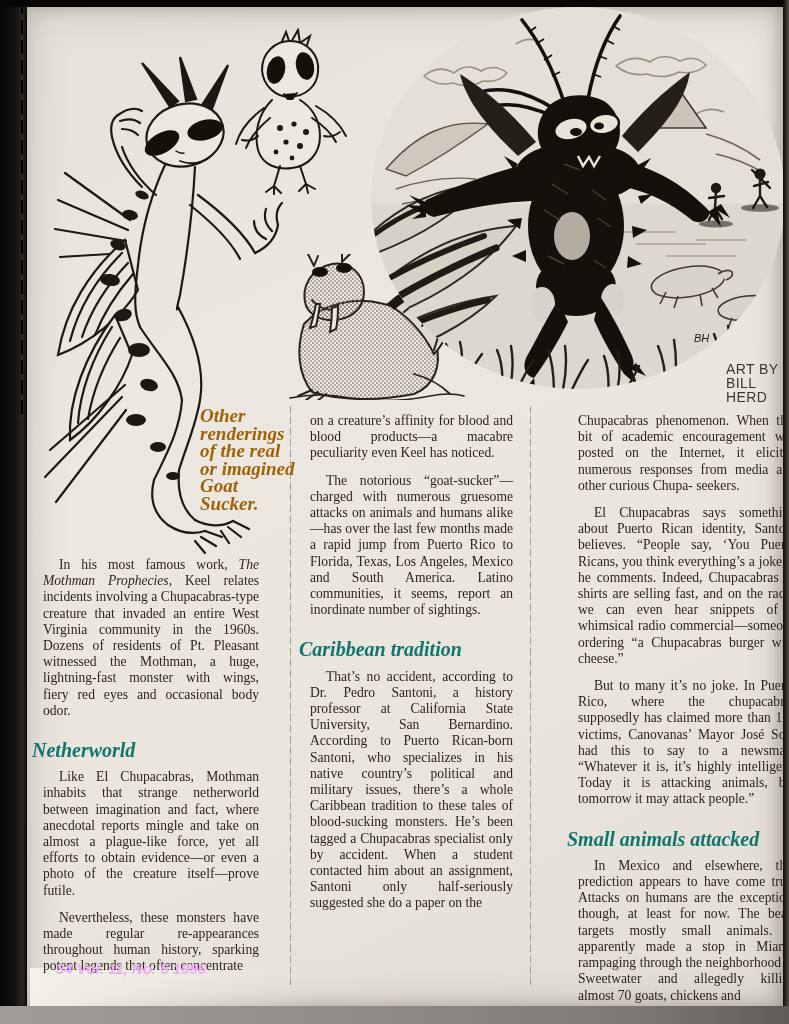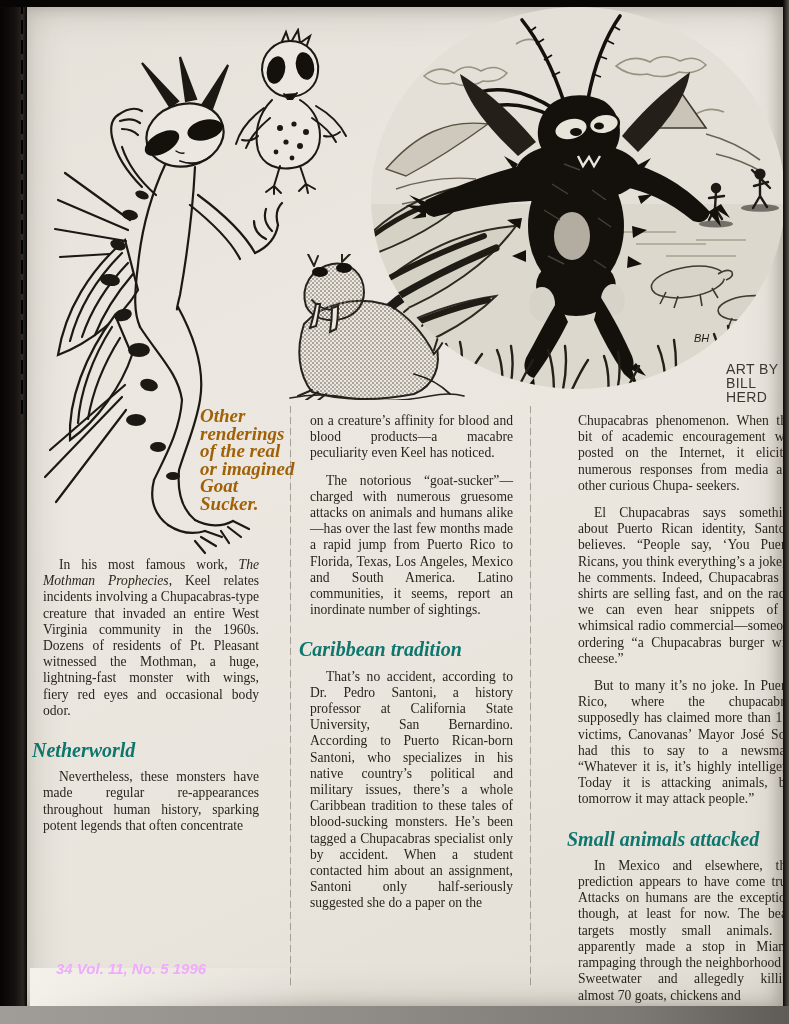--- a/index.html
+++ b/index.html
@@ -287,20 +287,21 @@
     <div>ART BY</div>
     <div>BILL HERD</div>
   </div>
 
   <div class="divider" style="left:290px"></div>
   <div class="divider" style="left:530px"></div>
 
   <div class="col" style="left:32px;top:546px;width:238px">
     <p><span>In his most famous work, </span><i>The Mothman Prophecies</i><span>, Keel relates incidents involving a Chupacabras-type creature that invaded an entire West Virginia community in the 1960s. Dozens of residents of Pt. Pleasant witnessed the Mothman, a huge, lightning-fast monster with wings, fiery red eyes and occasional body odor.</span></p>
     <h3>Netherworld</h3>
+    <p>Like El Chupacabras, Mothman inhabits that strange netherworld between imagination and fact, where anecdotal reports mingle and take on almost a plague-like force, yet all efforts to obtain evidence—or even a photo of the creature itself—prove futile.</p>
     <p>Nevertheless, these monsters have made regular re-appearances throughout human history, sparking potent legends that often concentrate</p>
   </div>
 
   <div class="col" style="left:299px;top:402px;width:225px">
     <p class="noindent">on a creature’s affinity for blood and blood products—a macabre peculiarity even Keel has noticed.</p>
     <p>The notorious “goat-sucker”—charged with numerous gruesome attacks on animals and humans alike—has over the last few months made a rapid jump from Puerto Rico to Florida, Texas, Los Angeles, Mexico and South America. Latino communities, it seems, report an inordinate number of sightings.</p>
     <h3>Caribbean tradition</h3>
     <p>That’s no accident, according to Dr. Pedro Santoni, a history professor at California State University, San Bernardino. According to Puerto Rican-born Santoni, who specializes in his native country’s political and military issues, there’s a whole Caribbean tradition to these tales of blood-sucking monsters. He’s been tagged a Chupacabras specialist only by accident. When a student contacted him about an assignment, Santoni only half-seriously suggested she do a paper on the</p>
   </div>
 

